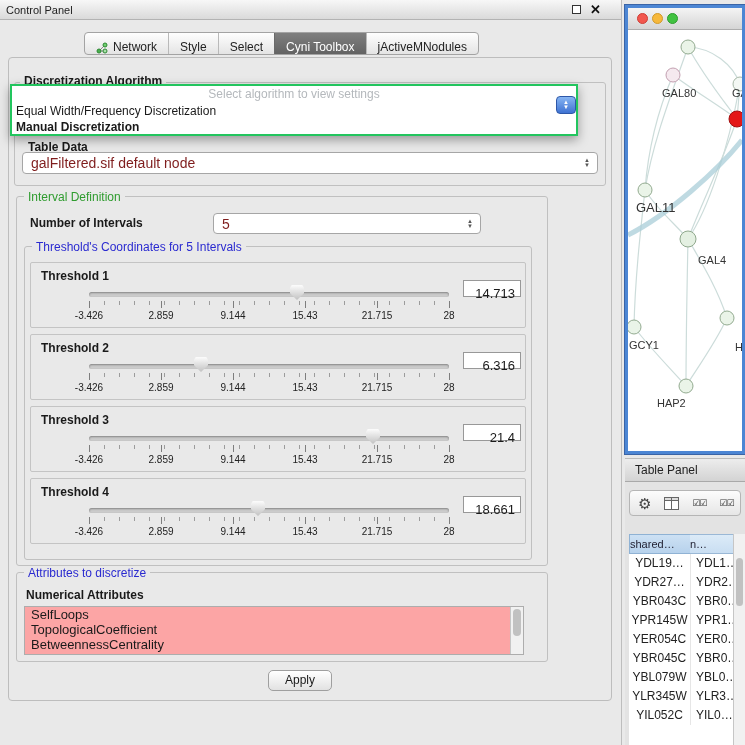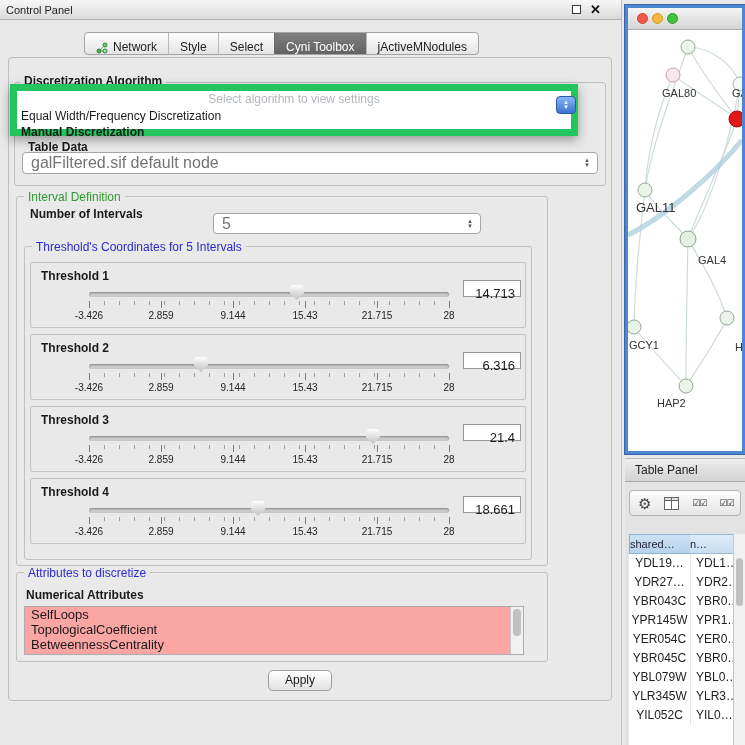--- a/index.html
+++ b/index.html
@@ -18,27 +18,27 @@
   .seg .tab:first-child{border-left:none}
   .seg .tab.sel{background:linear-gradient(#7f7f7f,#636363);color:#fff;border-left-color:#6a6a6a}
   
   .group{position:absolute;border:1px solid #c0c0c0;border-radius:3px}
   .gtitle{position:absolute;background:#e9e9e9;padding:0 4px;font-size:12px;white-space:nowrap}
   .gtitle.green{color:#2f9c2f}
   .gtitle.blue{color:#2a2ad0}
   .outerpanel{position:absolute;left:8px;top:57px;width:604px;height:644px;border:1px solid #bdbdbd;border-radius:4px}
   
   .combo{position:absolute;display:flex;align-items:center;background:#fff;border:1px solid #a6a6a6;border-radius:4px;padding:0 4px 0 8px}
-  .combo .ctext{font-size:16px;color:#737373;flex:1;white-space:nowrap;overflow:hidden}
+  .combo .ctext{font-size:14px;color:#7f1d1d;flex:1;white-space:nowrap;overflow:hidden}
   .stepgray{display:flex;flex-direction:column;align-items:center;justify-content:center;color:#555;width:12px}
   .stepgray i{font-style:normal;font-size:6px;line-height:5px}
   .stepblue{position:absolute;left:556px;top:96px;width:20px;height:18px;background:linear-gradient(#86b5f3,#3e72d2);border:1px solid #2d57a8;border-radius:4px;display:flex;flex-direction:column;align-items:center;justify-content:center;color:#fff;z-index:60}
   .stepblue i{font-style:normal;font-size:6px;line-height:5px}
   
-  .popup{position:absolute;left:10px;top:84px;width:568px;height:52px;background:#fff;border:7px solid #22c55e;box-shadow:0 4px 10px rgba(0,0,0,.35);z-index:50}
+  .popup{position:absolute;left:10px;top:84px;width:568px;height:52px;background:#fff;border:2px solid #22c55e;box-shadow:0 4px 10px rgba(0,0,0,.35);z-index:50}
   .popup .hint{color:#b4b8bc;text-align:center;font-size:12px;line-height:17px}
   .popup .opt{font-size:12px;line-height:16px;padding-left:4px}
   .popup .opt.b{font-weight:bold}
   .boldlbl{position:absolute;font-weight:bold;font-size:12px;color:#1a1a1a;white-space:nowrap}
   
   .tpanel{position:absolute;left:30px;width:496px;height:66px;border:1px solid #c4c4c4;border-radius:2px}
   .tlabel{position:absolute;left:10px;top:6px;font-weight:bold;font-size:12px}
   .track{position:absolute;left:58px;top:29px;width:360px;height:5px;background:#cbcbcb;border-radius:3px;box-shadow:inset 0 1px 2px rgba(0,0,0,.35)}
   .thumb{position:absolute;top:22px;width:14px;height:15px;background:linear-gradient(#fcfcfc,#c2c2c2);clip-path:polygon(12% 0,88% 0,100% 18%,100% 55%,50% 100%,0 55%,0 18%);filter:drop-shadow(0 0 1px #777)}
   .ticksmin{position:absolute;left:58px;top:38px;width:362px;height:4px;background:repeating-linear-gradient(90deg,#9c9c9c 0 1px,transparent 1px 15px)}
@@ -134,21 +134,21 @@
     <span class="ctext">galFiltered.sif default node</span>
     <span class="stepgray">
         <i>▲</i>
         <i>▼</i>
       </span>
   </div>
 
   <div class="group" style="left:16px;top:196px;width:532px;height:370px"></div>
   <div class="gtitle green" style="left:24px;top:190px">Interval Definition</div>
 
-  <div class="boldlbl" style="left:30px;top:207px">Number of Intervals</div>
+  <div class="boldlbl" style="left:30px;top:216px">Number of Intervals</div>
   <div class="combo" style="left:213px;top:213px;width:268px;height:21px">
     <span class="ctext">5</span>
     <span class="stepgray">
         <i>▲</i>
         <i>▼</i>
       </span>
   </div>
 
   <div class="group" style="left:24px;top:246px;width:508px;height:314px"></div>
   <div class="gtitle blue" style="left:32px;top:240px">Threshold's Coordinates for 5 Intervals</div>

